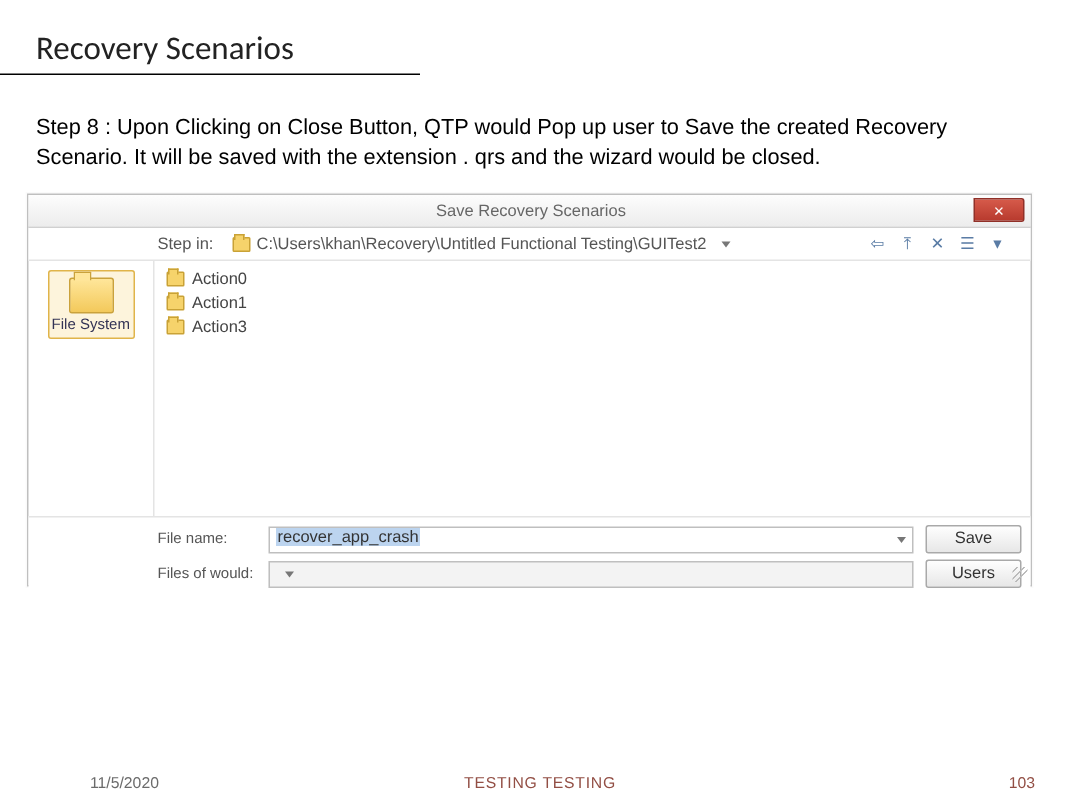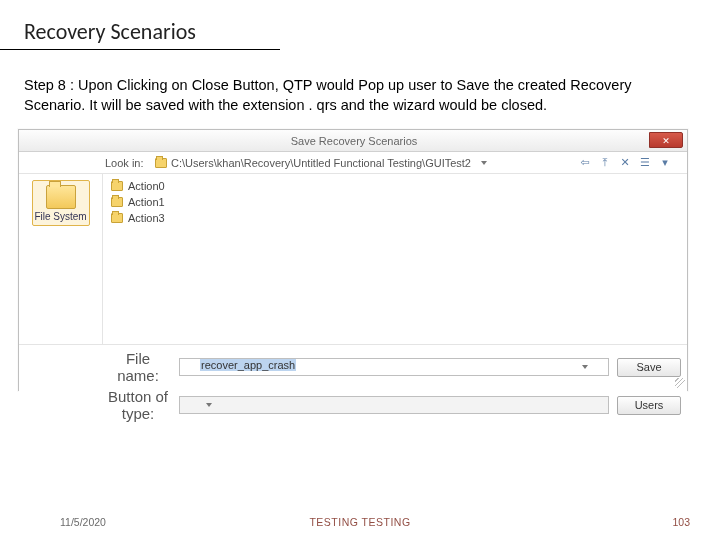--- a/index.html
+++ b/index.html
@@ -168,28 +168,28 @@
     border-top: 1px solid #e4e4e4;
     padding: 5px 6px 4px 86px;
     background: #fff;
   }
   .form-row {
     display: flex;
     align-items: center;
     gap: 8px;
     margin-bottom: 4px;
   }
-  .form-row .lbl { width: 66px; font-size: 15px; color: #555; text-align: center; }
+  .form-row .lbl { width: 66px; font-size: 10px; color: #555; }
   .text-input, .type-select {
     flex: 1;
     height: 18px;
     border: 1px solid #bfbfbf;
     background: #fff;
     font-size: 11px;
-    padding: 0 20px;
+    padding: 0 4px;
     color: #333;
     position: relative;
   }
   .text-input .sel {
     background: #bcd4ef;
     padding: 0 1px;
   }
   .type-select {
     background: #f3f3f3;
     color: #555;
@@ -242,21 +242,21 @@
 
 <div class="step-text">Step 8 : Upon Clicking on Close Button, QTP would Pop up user to Save the created Recovery Scenario. It will be saved with the extension . qrs and the wizard would be closed.</div>
 
 <div class="dialog">
   <div class="titlebar">
     <span class="title-txt">Save Recovery Scenarios</span>
     <div class="close-btn">✕</div>
   </div>
 
   <div class="lookin-bar">
-    <span class="lookin-label">Look in:</span>
+    <span class="lookin-label">Step in:</span>
     <span class="lookin-path">
       <span class="folder-ico"></span>
       <span>C:\Users\khan\Recovery\Untitled Functional Testing\GUITest2</span>
       <span class="drop-caret"></span>
     </span>
     <div class="nav-icons">
       <span>⇦</span>
       <span>⤒</span>
       <span>✕</span>
       <span>☰</span>
@@ -287,21 +287,21 @@
     </div>
   </div>
 
   <div class="bottom-rows">
     <div class="form-row">
       <span class="lbl">File name:</span>
       <div class="text-input"><span class="sel">recover_app_crash</span><span class="drop-caret" style="float:right;margin-top:6px"></span></div>
       <div class="btn">Save</div>
     </div>
     <div class="form-row">
-      <span class="lbl">Button of type:</span>
+      <span class="lbl">Files of would:</span>
       <div class="type-select">
           <span class="drop-caret"></span>
         </div>
       <div class="btn">Users</div>
     </div>
   </div>
   <div class="resize-grip"></div>
 </div>
 
 <div class="footer">

